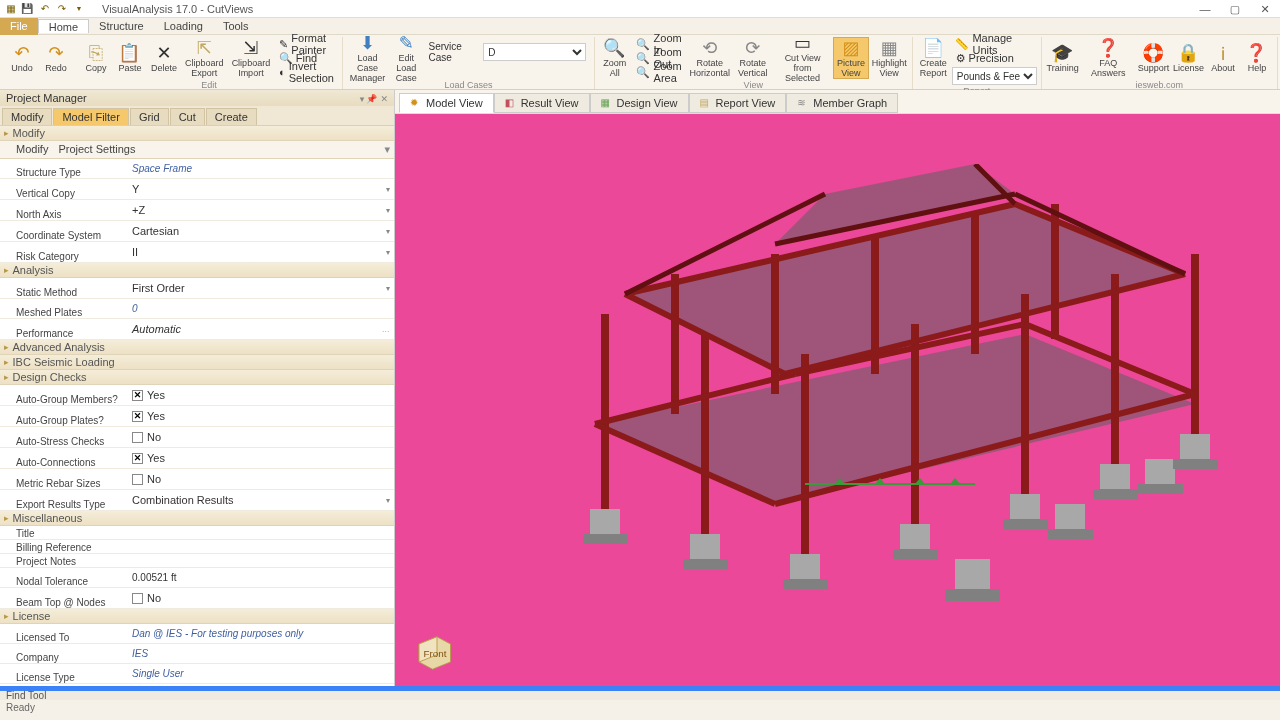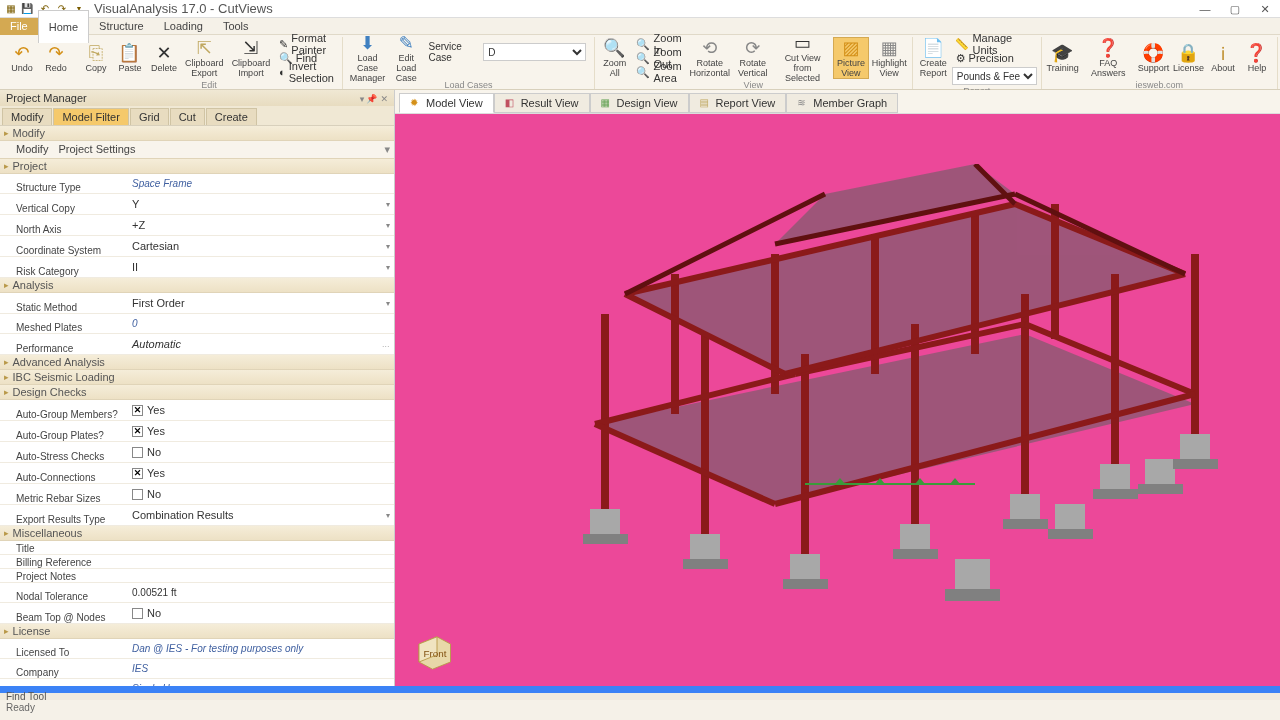--- a/index.html
+++ b/index.html
@@ -1,25 +1,25 @@
 <!DOCTYPE html>
 <html><head>
 <meta charset="utf-8">
 <style>
 *{box-sizing:border-box;margin:0;padding:0;font-family:"Segoe UI",Tahoma,sans-serif;font-size:11px;color:#333}
 body{background:#f5f1e8;width:1280px;height:720px;overflow:hidden;position:relative}
 .titlebar{height:18px;background:#fff;display:flex;align-items:center;padding:0 4px;border-bottom:1px solid #ddd}
 .titlebar .qat{display:flex;gap:3px;align-items:center}
 .qat-icon{width:14px;height:14px;display:flex;align-items:center;justify-content:center;font-size:10px;color:#7a5c00}
-.titlebar .title{margin-left:8px;font-size:13px;color:#555}
+.titlebar .title{margin-left:16px;font-size:11px;color:#555}
 .winbtns{position:absolute;right:0;top:0;display:flex}
 .winbtn{width:30px;height:18px;display:flex;align-items:center;justify-content:center;font-size:11px;color:#555}
 .menubar{height:17px;background:#f5f1e8;display:flex;align-items:center;border-bottom:1px solid #e0d9c8}
 .file-btn{background:#d4a952;color:#fff;padding:0 10px;height:17px;display:flex;align-items:center;font-size:11px}
-.menu-tab{padding:0 10px;height:33px;display:flex;align-items:center;font-size:11px;color:#444}
+.menu-tab{padding:0 10px;height:14px;display:flex;align-items:center;font-size:11px;color:#444}
 .menu-tab.active{background:#fff;border-top:1px solid #ccc;border-left:1px solid #ccc;border-right:1px solid #ccc}
 .ribbon{height:55px;background:#f8f4ec;display:flex;border-bottom:1px solid #d8d0bc;padding:2px 2px 0 2px}
 .rgroup{display:flex;flex-direction:column;align-items:center;border-right:1px solid #e5ddc9;padding:0 4px;height:100%}
 .rgroup-content{display:flex;align-items:flex-start;flex:1;gap:2px}
 .rgroup-label{font-size:9px;color:#888;padding:1px 0}
 .rbtn{display:flex;flex-direction:column;align-items:center;justify-content:center;padding:2px 3px;min-width:32px;height:42px;cursor:pointer}
 .rbtn.active{background:#f5c96b;border:1px solid #d4a952}
 .rbtn .icon{font-size:18px;height:20px;display:flex;align-items:center}
 .rbtn .lbl{font-size:9px;line-height:10px;text-align:center;color:#444}
 .rsmall{display:flex;align-items:center;gap:3px;padding:1px 4px;font-size:10px;height:14px;color:#444;cursor:pointer}
@@ -47,21 +47,21 @@
 .chk{display:inline-flex;align-items:center;gap:4px}
 .chk .box{width:11px;height:11px;border:1px solid #888;background:#fff;display:flex;align-items:center;justify-content:center;font-size:9px;color:#000;font-weight:bold}
 .view-area{flex:1;background:#fff;display:flex;flex-direction:column;position:relative}
 .view-tabs{display:flex;background:#f8f4ec;border-bottom:1px solid #ddd;padding:3px 4px 0 4px;gap:0}
 .view-tab{padding:3px 10px;font-size:11px;background:#f0ebe0;border:1px solid #ccc;display:flex;align-items:center;gap:4px;cursor:pointer}
 .view-tab.active{background:#fff;border-bottom:1px solid #fff}
 .vt-icon{width:12px;height:12px;font-size:10px}
 .canvas{flex:1;background:#ec4899;position:relative}
 .model-img{position:absolute;left:100px;top:50px;width:740px;height:440px}
 .nav-cube{position:absolute;left:15px;bottom:15px;width:45px;height:45px}
-.find-tool{height:14px;background:#f0ebe0;padding:0 6px;font-size:10px;color:#555;display:flex;align-items:center;border-top:7px solid #3b82f6}
+.find-tool{height:14px;background:#f0ebe0;padding:0 6px;font-size:10px;color:#555;display:flex;align-items:center;border-top:5px solid #3b82f6}
 .status{height:14px;background:#f5f1e8;padding:0 6px;font-size:10px;color:#666;display:flex;align-items:center}
 .disabled{color:#aaa}
 svg{display:block}
 </style>
 </head>
 <body>
 
 <div class="titlebar">
   <div class="qat">
     <span class="qat-icon">▦</span>
@@ -263,21 +263,20 @@
       <div class="pm-tab">Cut</div>
       <div class="pm-tab">Create</div>
     </div>
     <div class="pm-body">
       <div class="pm-section-hdr">Modify</div>
       <div class="pm-modify-row">
         <span>Modify</span>
         <span>Project Settings</span>
         <span style="margin-left:auto;color:#888">▾</span>
       </div>
-      <div class="pm-section-hdr">Project</div>
       <div class="pm-row">
           <div class="pm-label">Structure Type</div>
           <div class="pm-value italic">Space Frame</div>
         </div>
       <div class="pm-row">
           <div class="pm-label">Vertical Copy</div>
           <div class="pm-value">
             <span>Y</span>
             <span class="dd">▾</span>
           </div>

